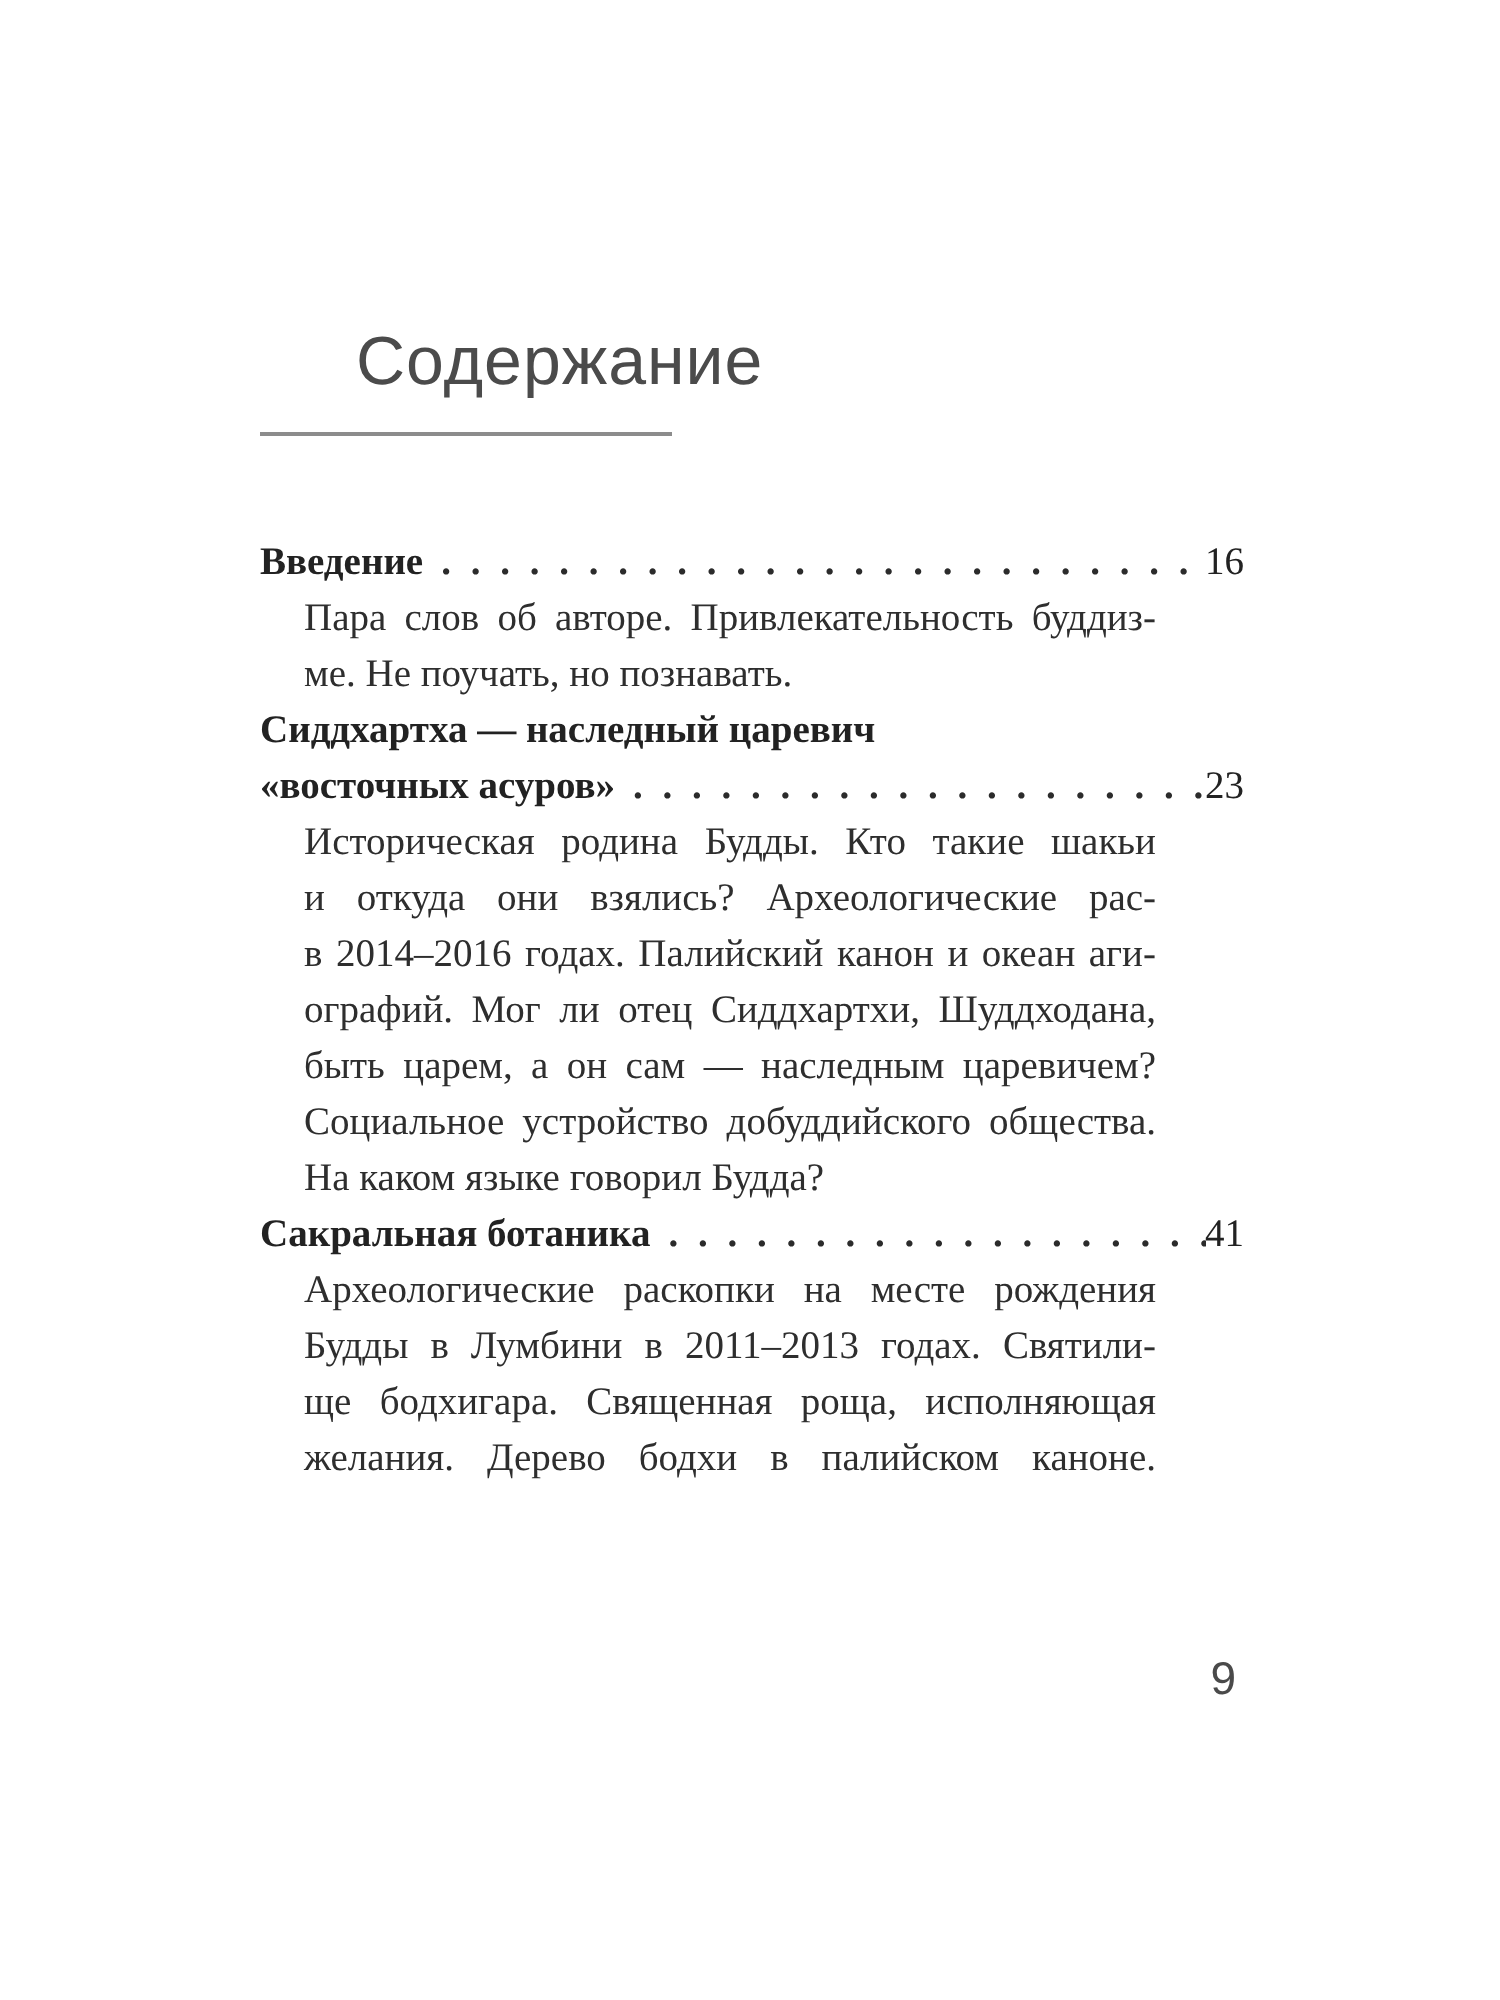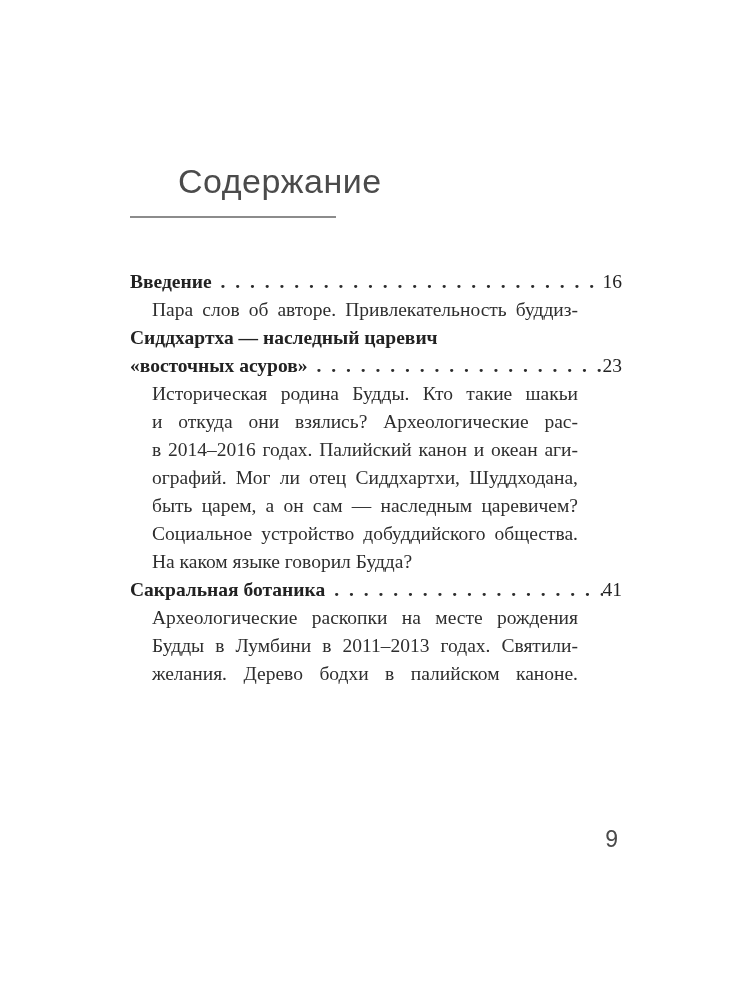--- a/index.html
+++ b/index.html
@@ -94,20 +94,21 @@
   <div class="title-rule"></div>
 
   <div class="toc">
 
     <div class="head-line">
       <span class="head-text">Введение</span>
       <span class="dots">. . . . . . . . . . . . . . . . . . . . . . . . . . . . . . . . . . . . . . . . . . . . . . . . . .</span>
       <span class="pagenum">16</span>
     </div>
     <div class="desc-line">Пара слов об авторе. Привлекательность буддиз-</div>
+    <div class="desc-line no-stretch">ме. Не поучать, но познавать.</div>
 
     <div class="head-line">
       <span class="head-text">Сиддхартха — наследный царевич</span>
     </div>
     <div class="head-line">
       <span class="head-text">«восточных асуров»</span>
       <span class="dots">. . . . . . . . . . . . . . . . . . . . . . . . . . . . . . . . . . . . . . . . . . . . . . . . . .</span>
       <span class="pagenum">23</span>
     </div>
     <div class="desc-line">Историческая родина Будды. Кто такие шакьи</div>
@@ -118,19 +119,20 @@
     <div class="desc-line">Социальное устройство добуддийского общества.</div>
     <div class="desc-line no-stretch">На каком языке говорил Будда?</div>
 
     <div class="head-line">
       <span class="head-text">Сакральная ботаника</span>
       <span class="dots">. . . . . . . . . . . . . . . . . . . . . . . . . . . . . . . . . . . . . . . . . . . . . . . . . .</span>
       <span class="pagenum">41</span>
     </div>
     <div class="desc-line">Археологические раскопки на месте рождения</div>
     <div class="desc-line">Будды в Лумбини в 2011–2013 годах. Святили-</div>
+    <div class="desc-line">ще бодхигара. Священная роща, исполняющая</div>
     <div class="desc-line">желания. Дерево бодхи в палийском каноне.</div>
 
   </div>
 
   <div class="folio">9</div>
 
 </div>
 
 </body></html>

